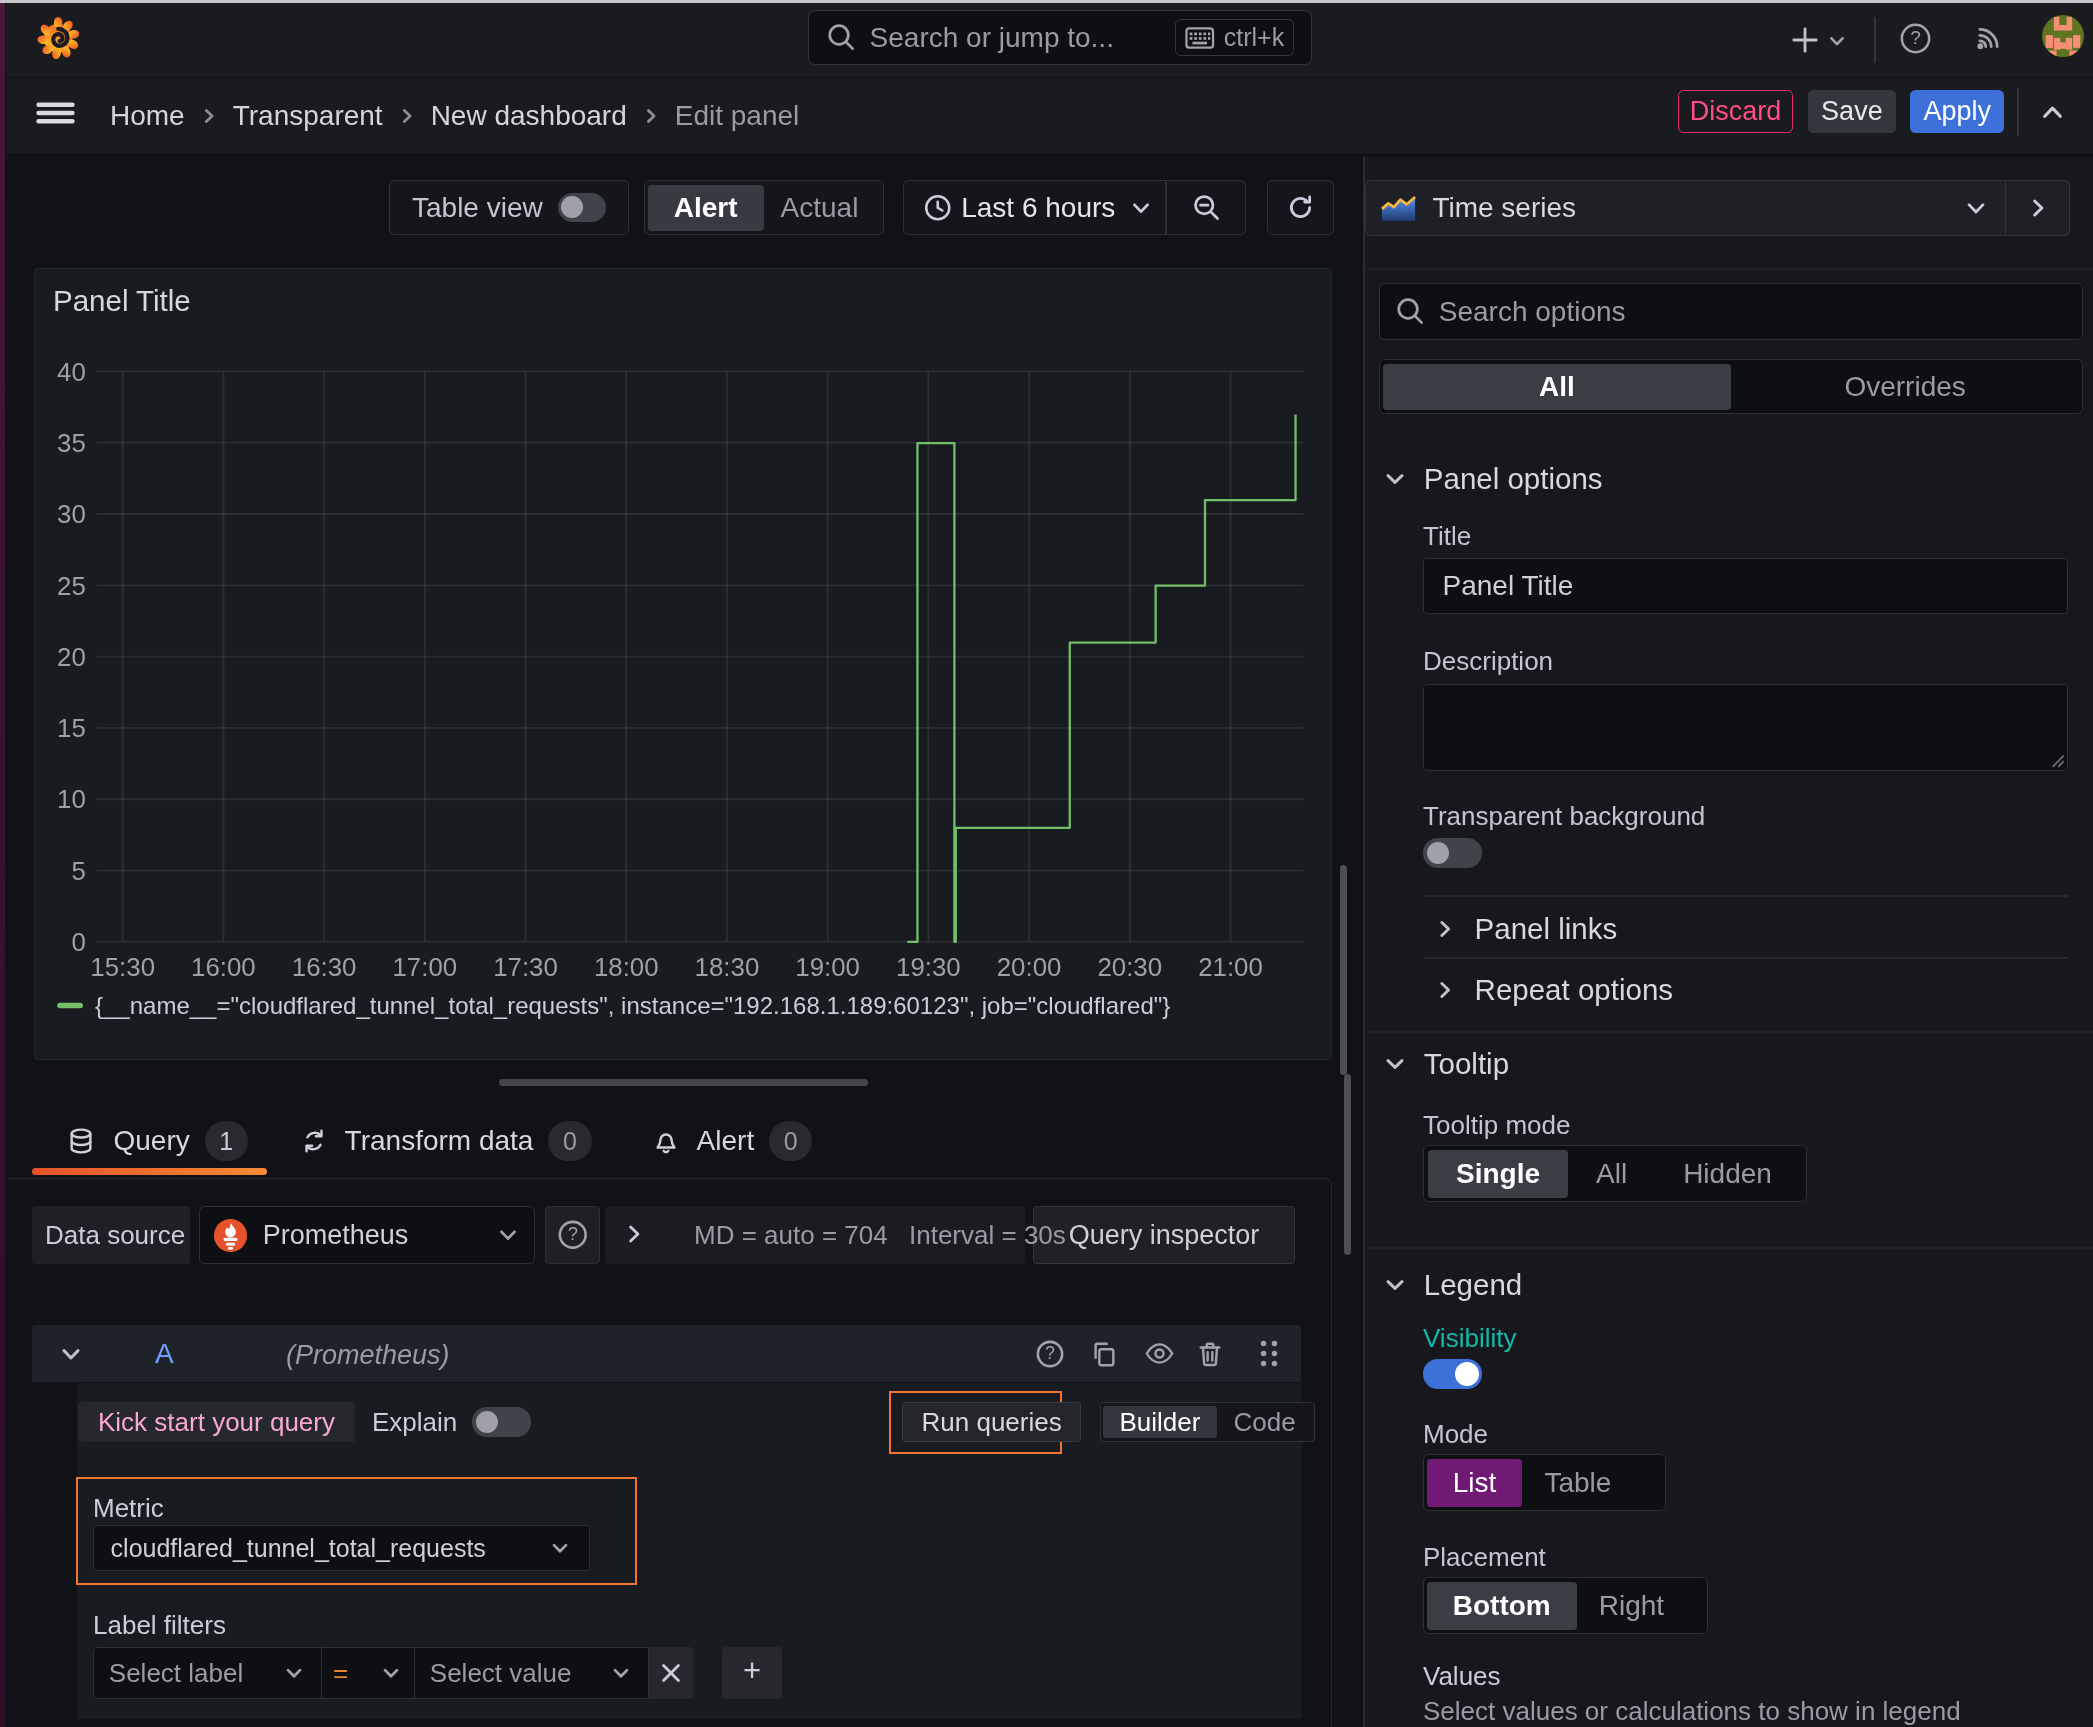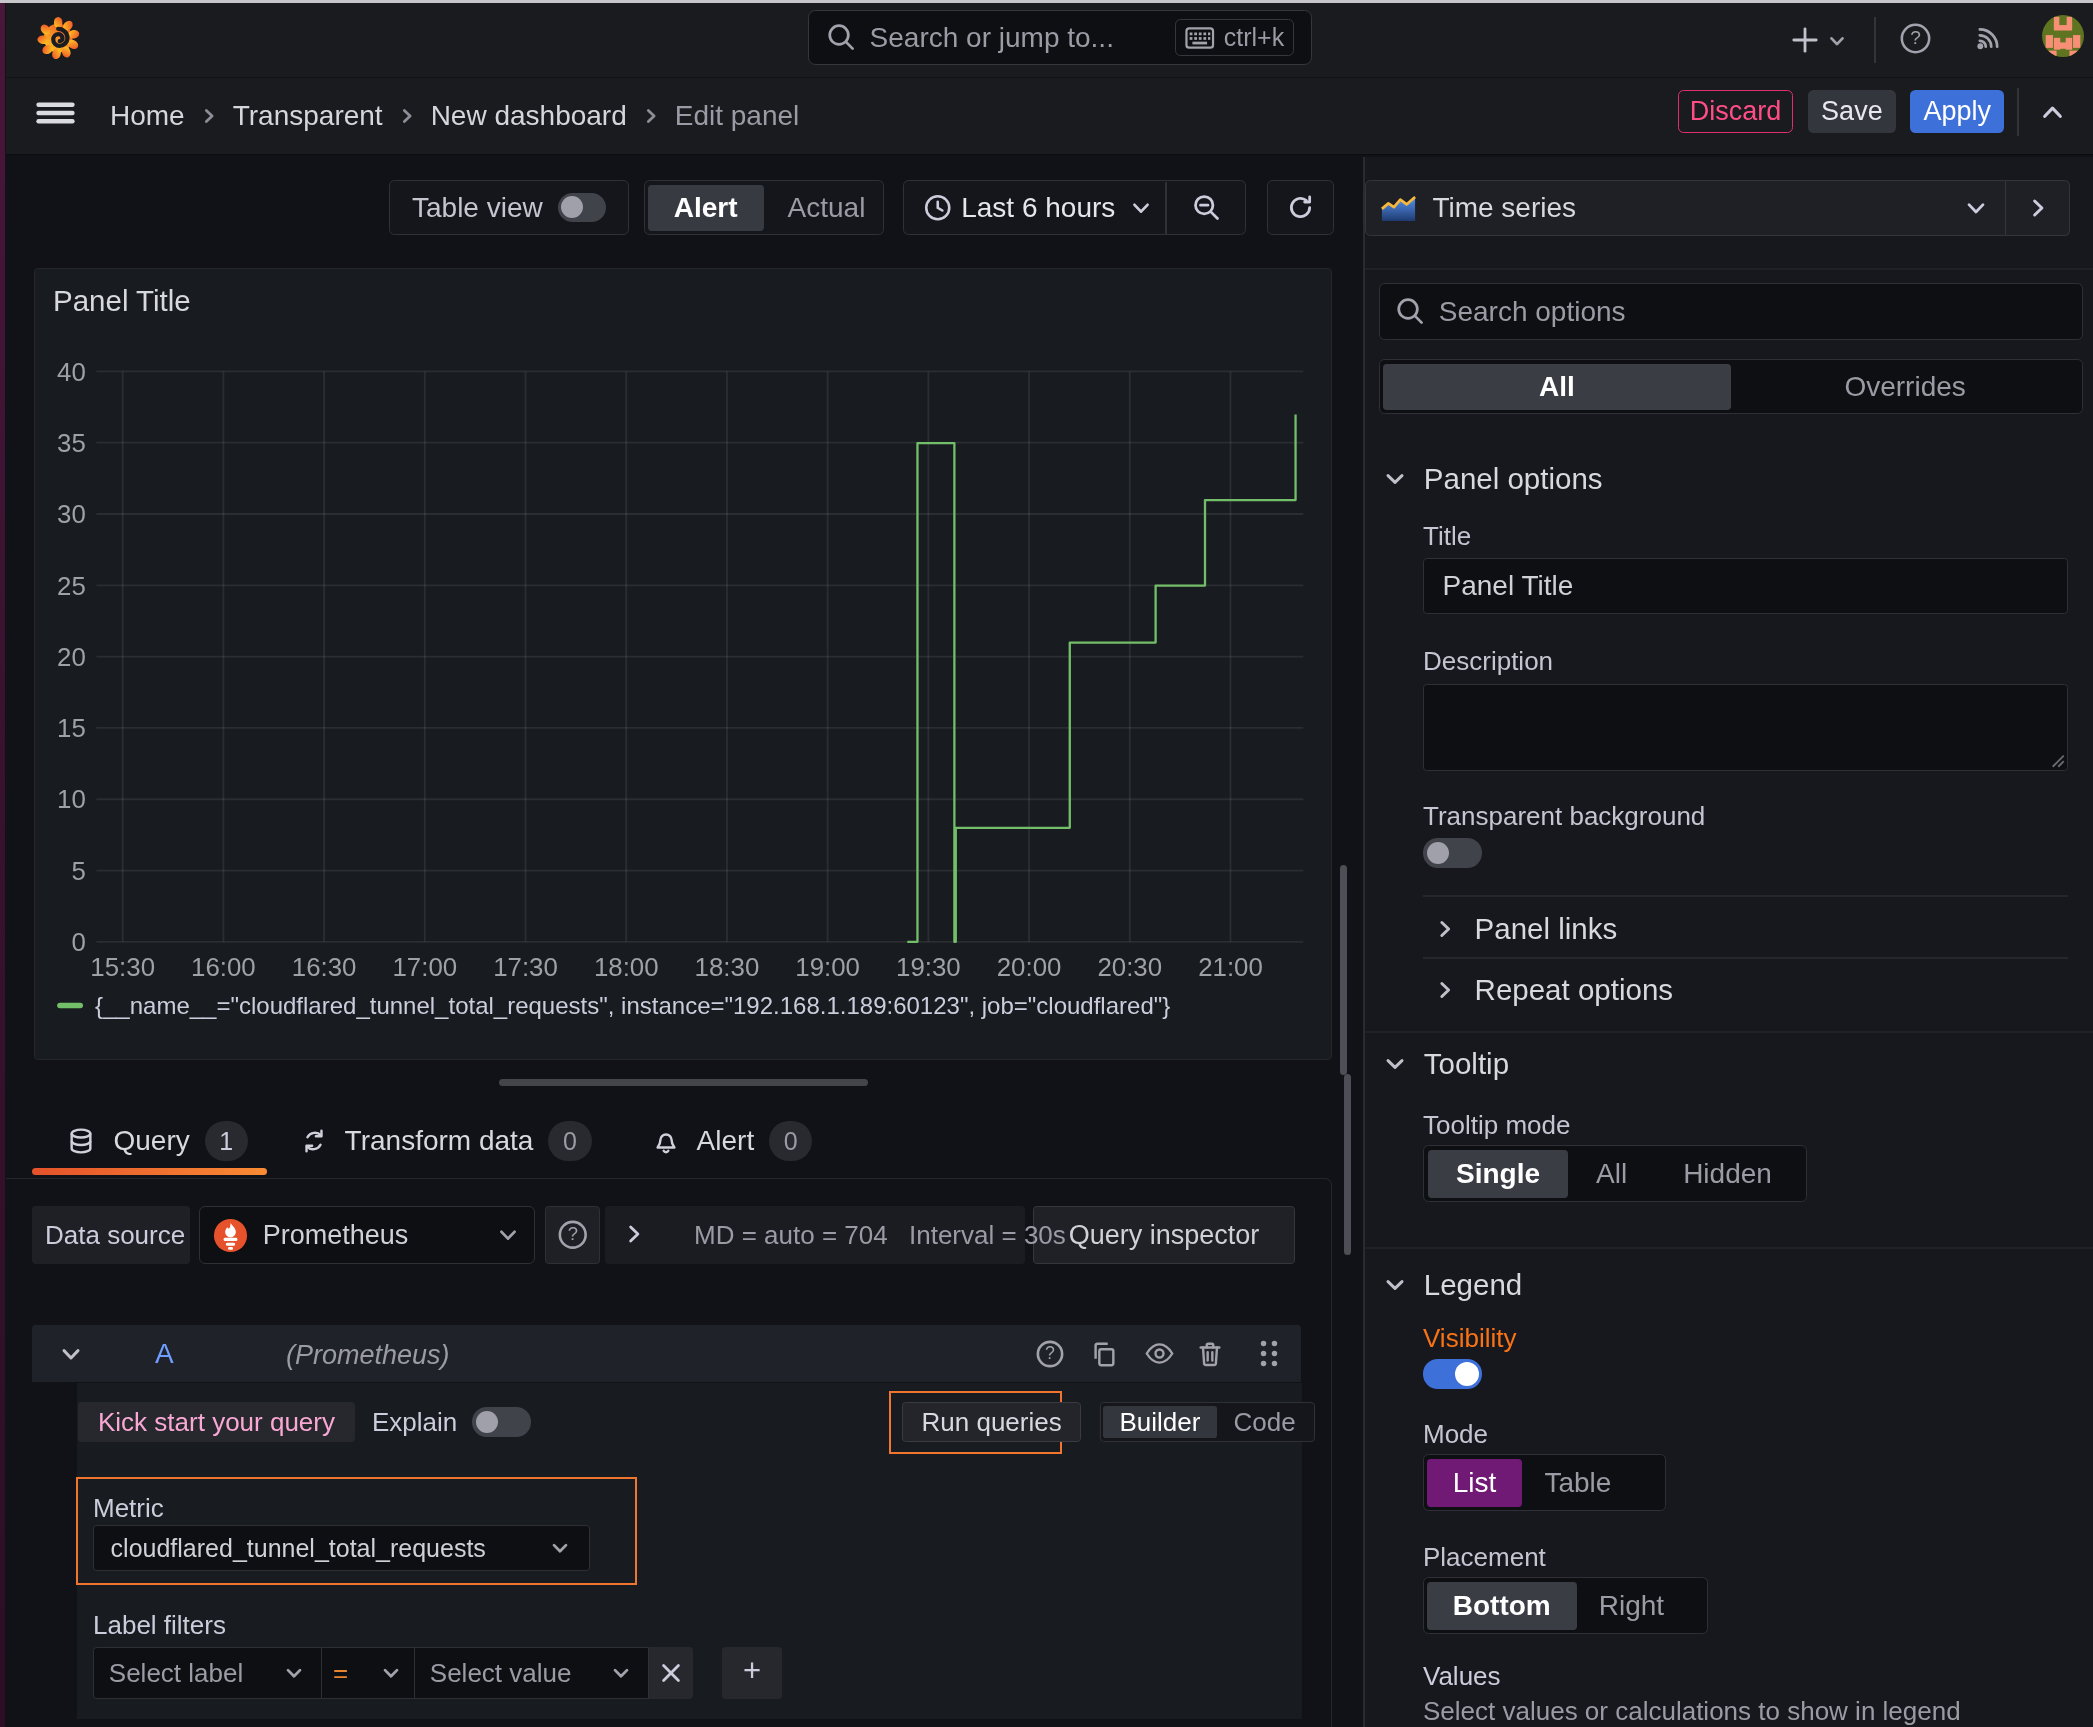--- a/index.html
+++ b/index.html
@@ -156,21 +156,21 @@
     </svg>
   </div>
 <div class="a row" style="left:389px;top:180px;width:240px;height:55px;border:1.8px solid #303138;border-radius:5.5px;padding:0 22px;background:#15161b;">
     <span style="font-size:28px;color:#c5c5d0;">Table view</span>
     <span style="margin-left:14.8px;width:59px;height:29.5px;background:#41434b;border-radius:14.8px;position:relative;">
       <span style="position:absolute;left:3.7px;top:3.7px;width:22px;height:22px;border-radius:50%;background:#9fa0aa;"></span>
     </span>
   </div>
 <div class="a row" style="left:644px;top:180px;width:240px;height:55px;border:1.8px solid #303138;border-radius:5.5px;background:#15161b;padding:2.8px;">
     <span class="row" style="height:46px;padding:0 26px;background:#383a42;border-radius:3.7px;font-size:28px;color:#fff;font-weight:700;">Alert</span>
-    <span class="row" style="height:46px;padding:0 24px;font-size:28px;color:#9b9ba5;">Actual</span>
+    <span class="row" style="height:46px;padding:0 17px;font-size:28px;color:#9b9ba5;">Actual</span>
   </div>
 <div class="a row" style="left:903px;top:180px;width:343px;height:55px;border:1.8px solid #303138;border-radius:5.5px;background:#15161b;">
     <span class="row" style="padding:0 9.2px 0 18.5px;">
       <svg width="29.5" height="29.5" viewBox="0 0 32 32">
         <g fill="none" stroke="#ccccdc" stroke-width="2.8" stroke-linecap="round">
           <circle cx="16" cy="16" r="12.5"></circle>
           <path d="M16 9.5 V16 L21 19"></path>
         </g>
       </svg>
     </span>
@@ -518,21 +518,21 @@
     <span class="row" style="height:48px;padding:0 28px;font-size:28px;color:#9b9ba5;">All</span>
     <span class="row" style="height:48px;padding:0 28px;font-size:28px;color:#9b9ba5;">Hidden</span>
   </div>
 <div class="a" style="left:1365px;top:1247px;width:728px;height:1.8px;background:#202127;"></div>
 <div class="a row" style="left:1381px;top:1266px;height:37px;">
     <svg width="28" height="28" viewBox="0 0 30 30">
       <path d="M7.5 11.4 L15.0 18.6 L22.5 11.4" fill="none" stroke="#c0c0ca" stroke-width="3.2" stroke-linecap="round" stroke-linejoin="round"></path>
     </svg>
     <span style="font-size:29.5px;color:#d8d9dd;font-weight:500;margin-left:14.8px;">Legend</span>
   </div>
-<div class="a" style="left:1423px;top:1323px;font-size:26px;color:#f97316;">Visibility</div>
+<div class="a" style="left:1423px;top:1323px;font-size:26px;color:#14b8a6;">Visibility</div>
 <div class="a" style="left:1423px;top:1359px;width:59px;height:29.5px;background:#3d71d9;border-radius:14.8px;">
     <span style="position:absolute;right:2.8px;top:2.8px;width:24px;height:24px;border-radius:50%;background:#fff;"></span>
   </div>
 <div class="a" style="left:1423px;top:1419px;font-size:26px;color:#c5c5d2;">Mode</div>
 <div class="a row" style="left:1423px;top:1454px;width:243px;height:57px;border:1.8px solid #2e3036;border-radius:5.5px;background:#0e0f13;padding:2.8px;">
     <span class="row" style="height:48px;padding:0 26px;background:#701a75;border-radius:3.7px;font-size:28px;color:#fff;font-weight:400;">List</span>
     <span class="row" style="height:48px;padding:0 22px;font-size:28px;color:#9b9ba5;">Table</span>
   </div>
 <div class="a" style="left:1423px;top:1542px;font-size:26px;color:#c5c5d2;">Placement</div>
 <div class="a row" style="left:1423px;top:1577px;width:285px;height:57px;border:1.8px solid #2e3036;border-radius:5.5px;background:#0e0f13;padding:2.8px;">

